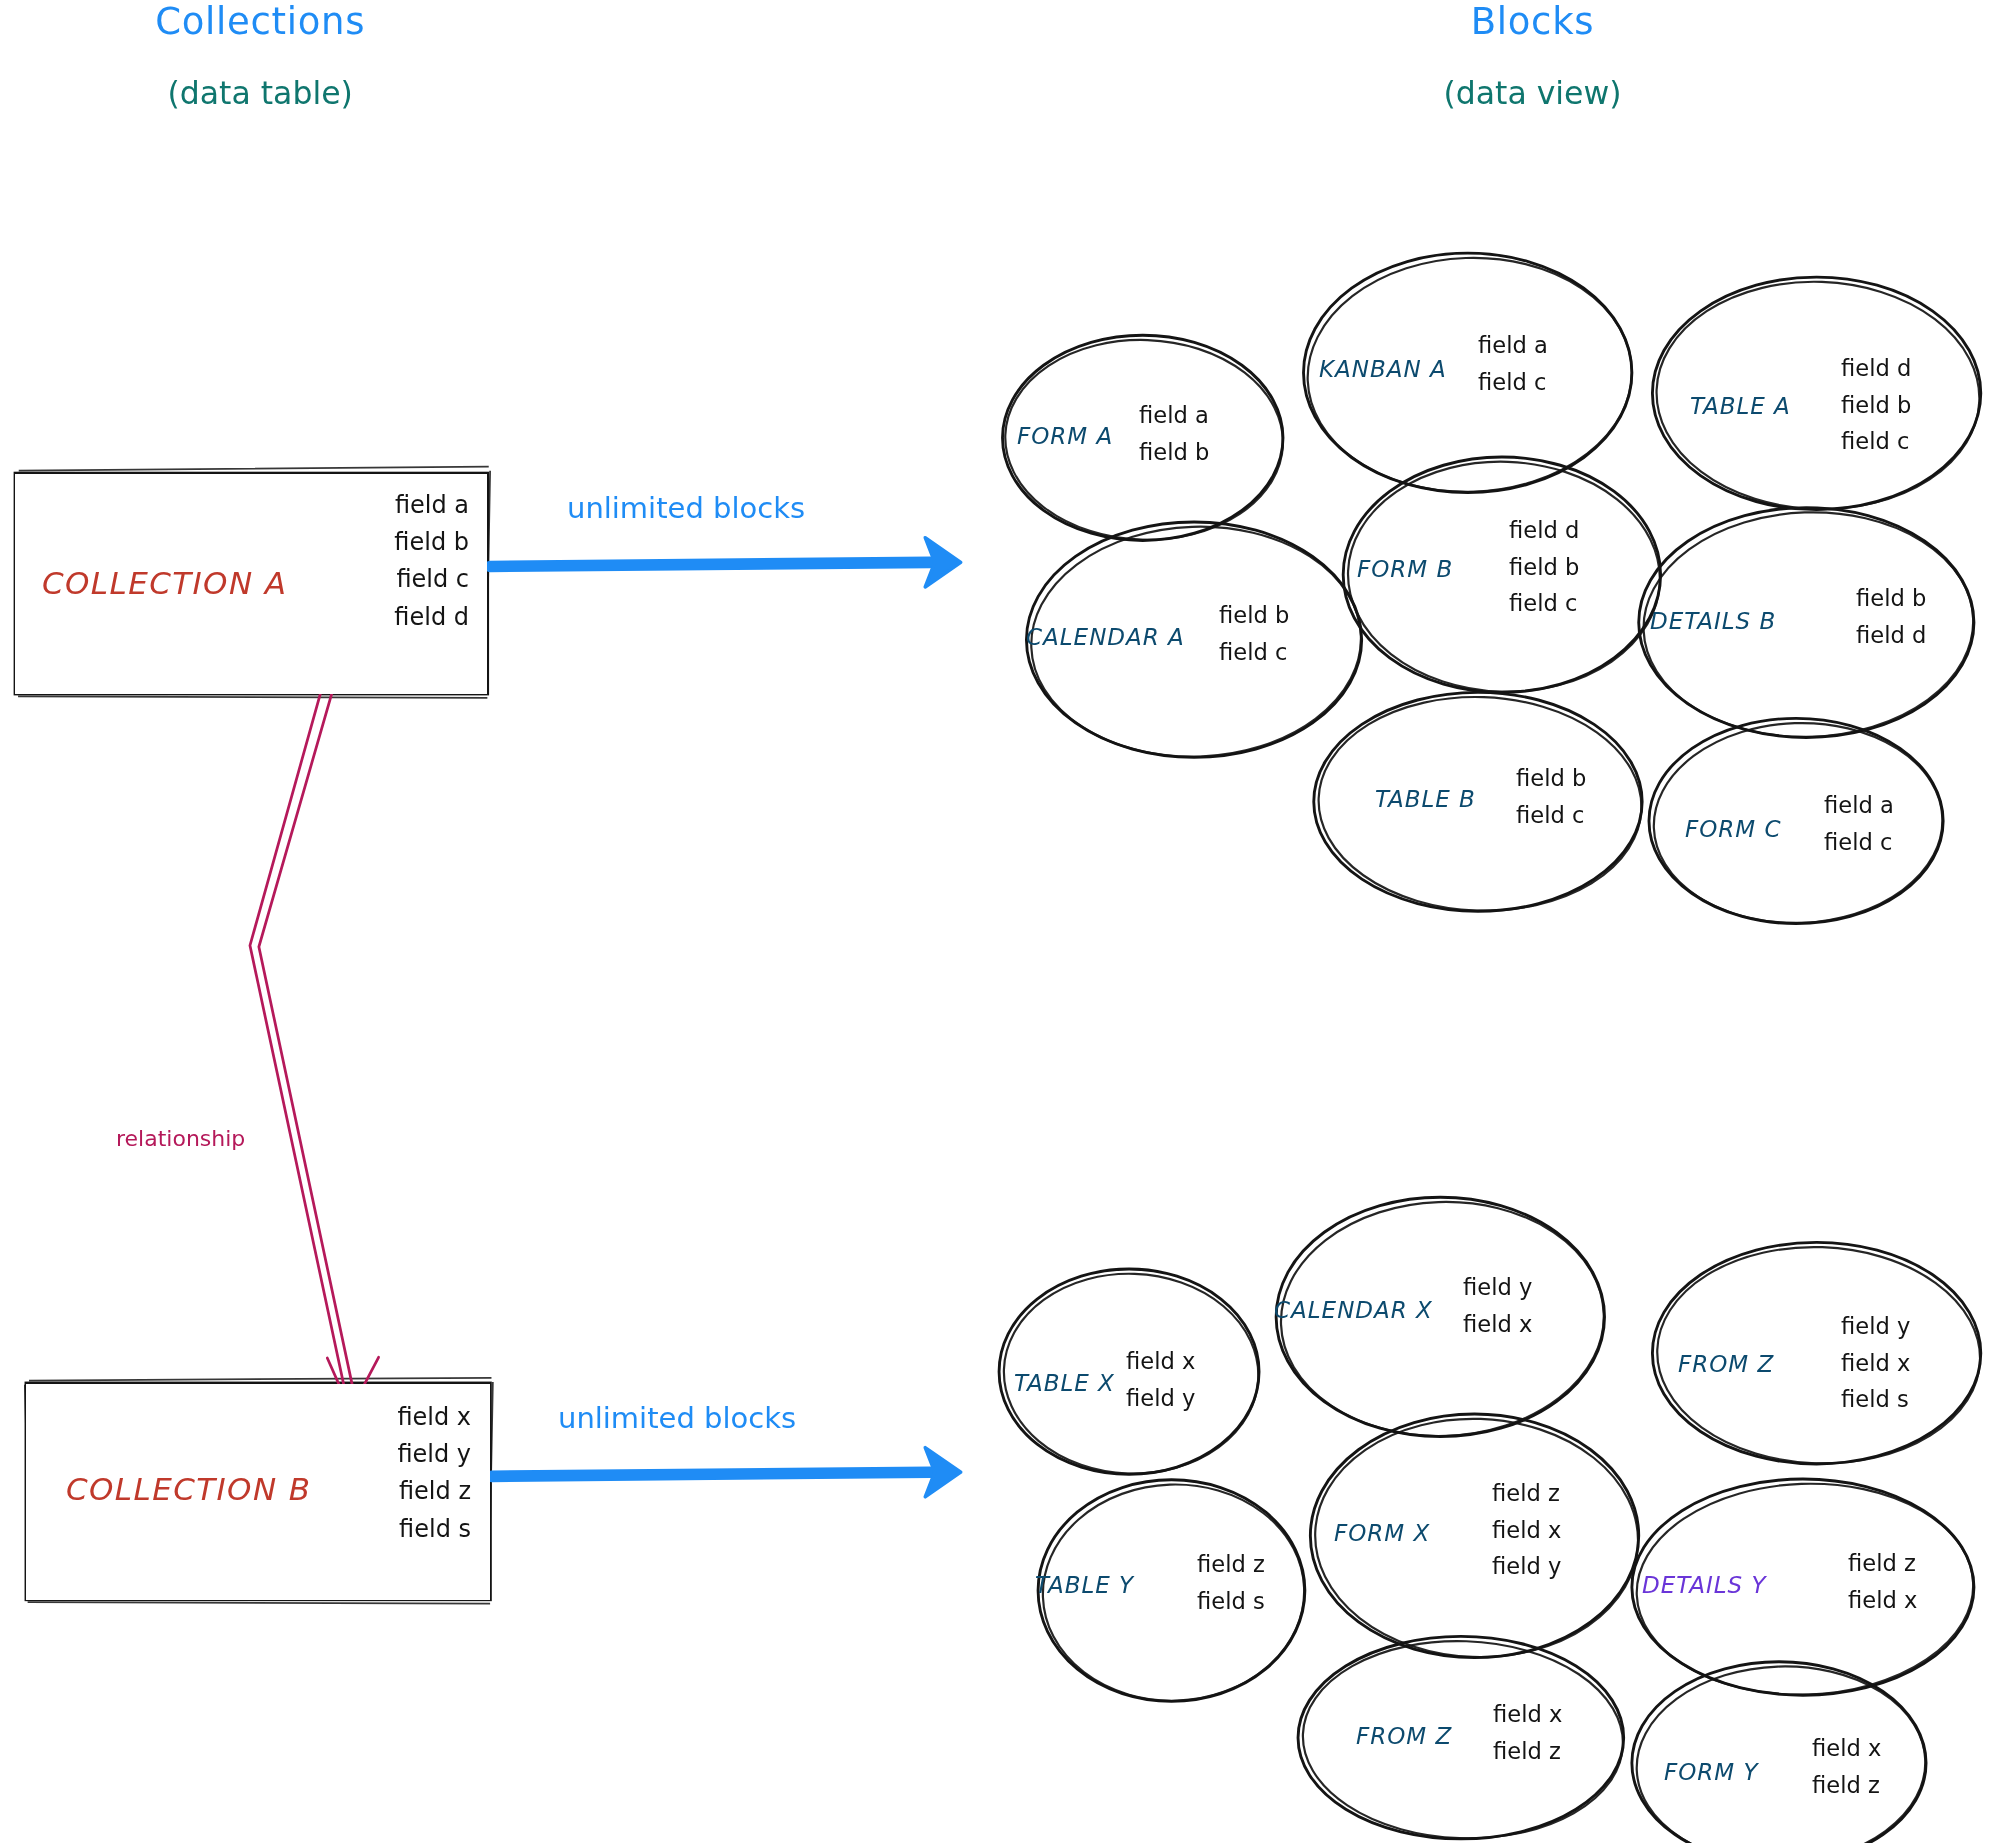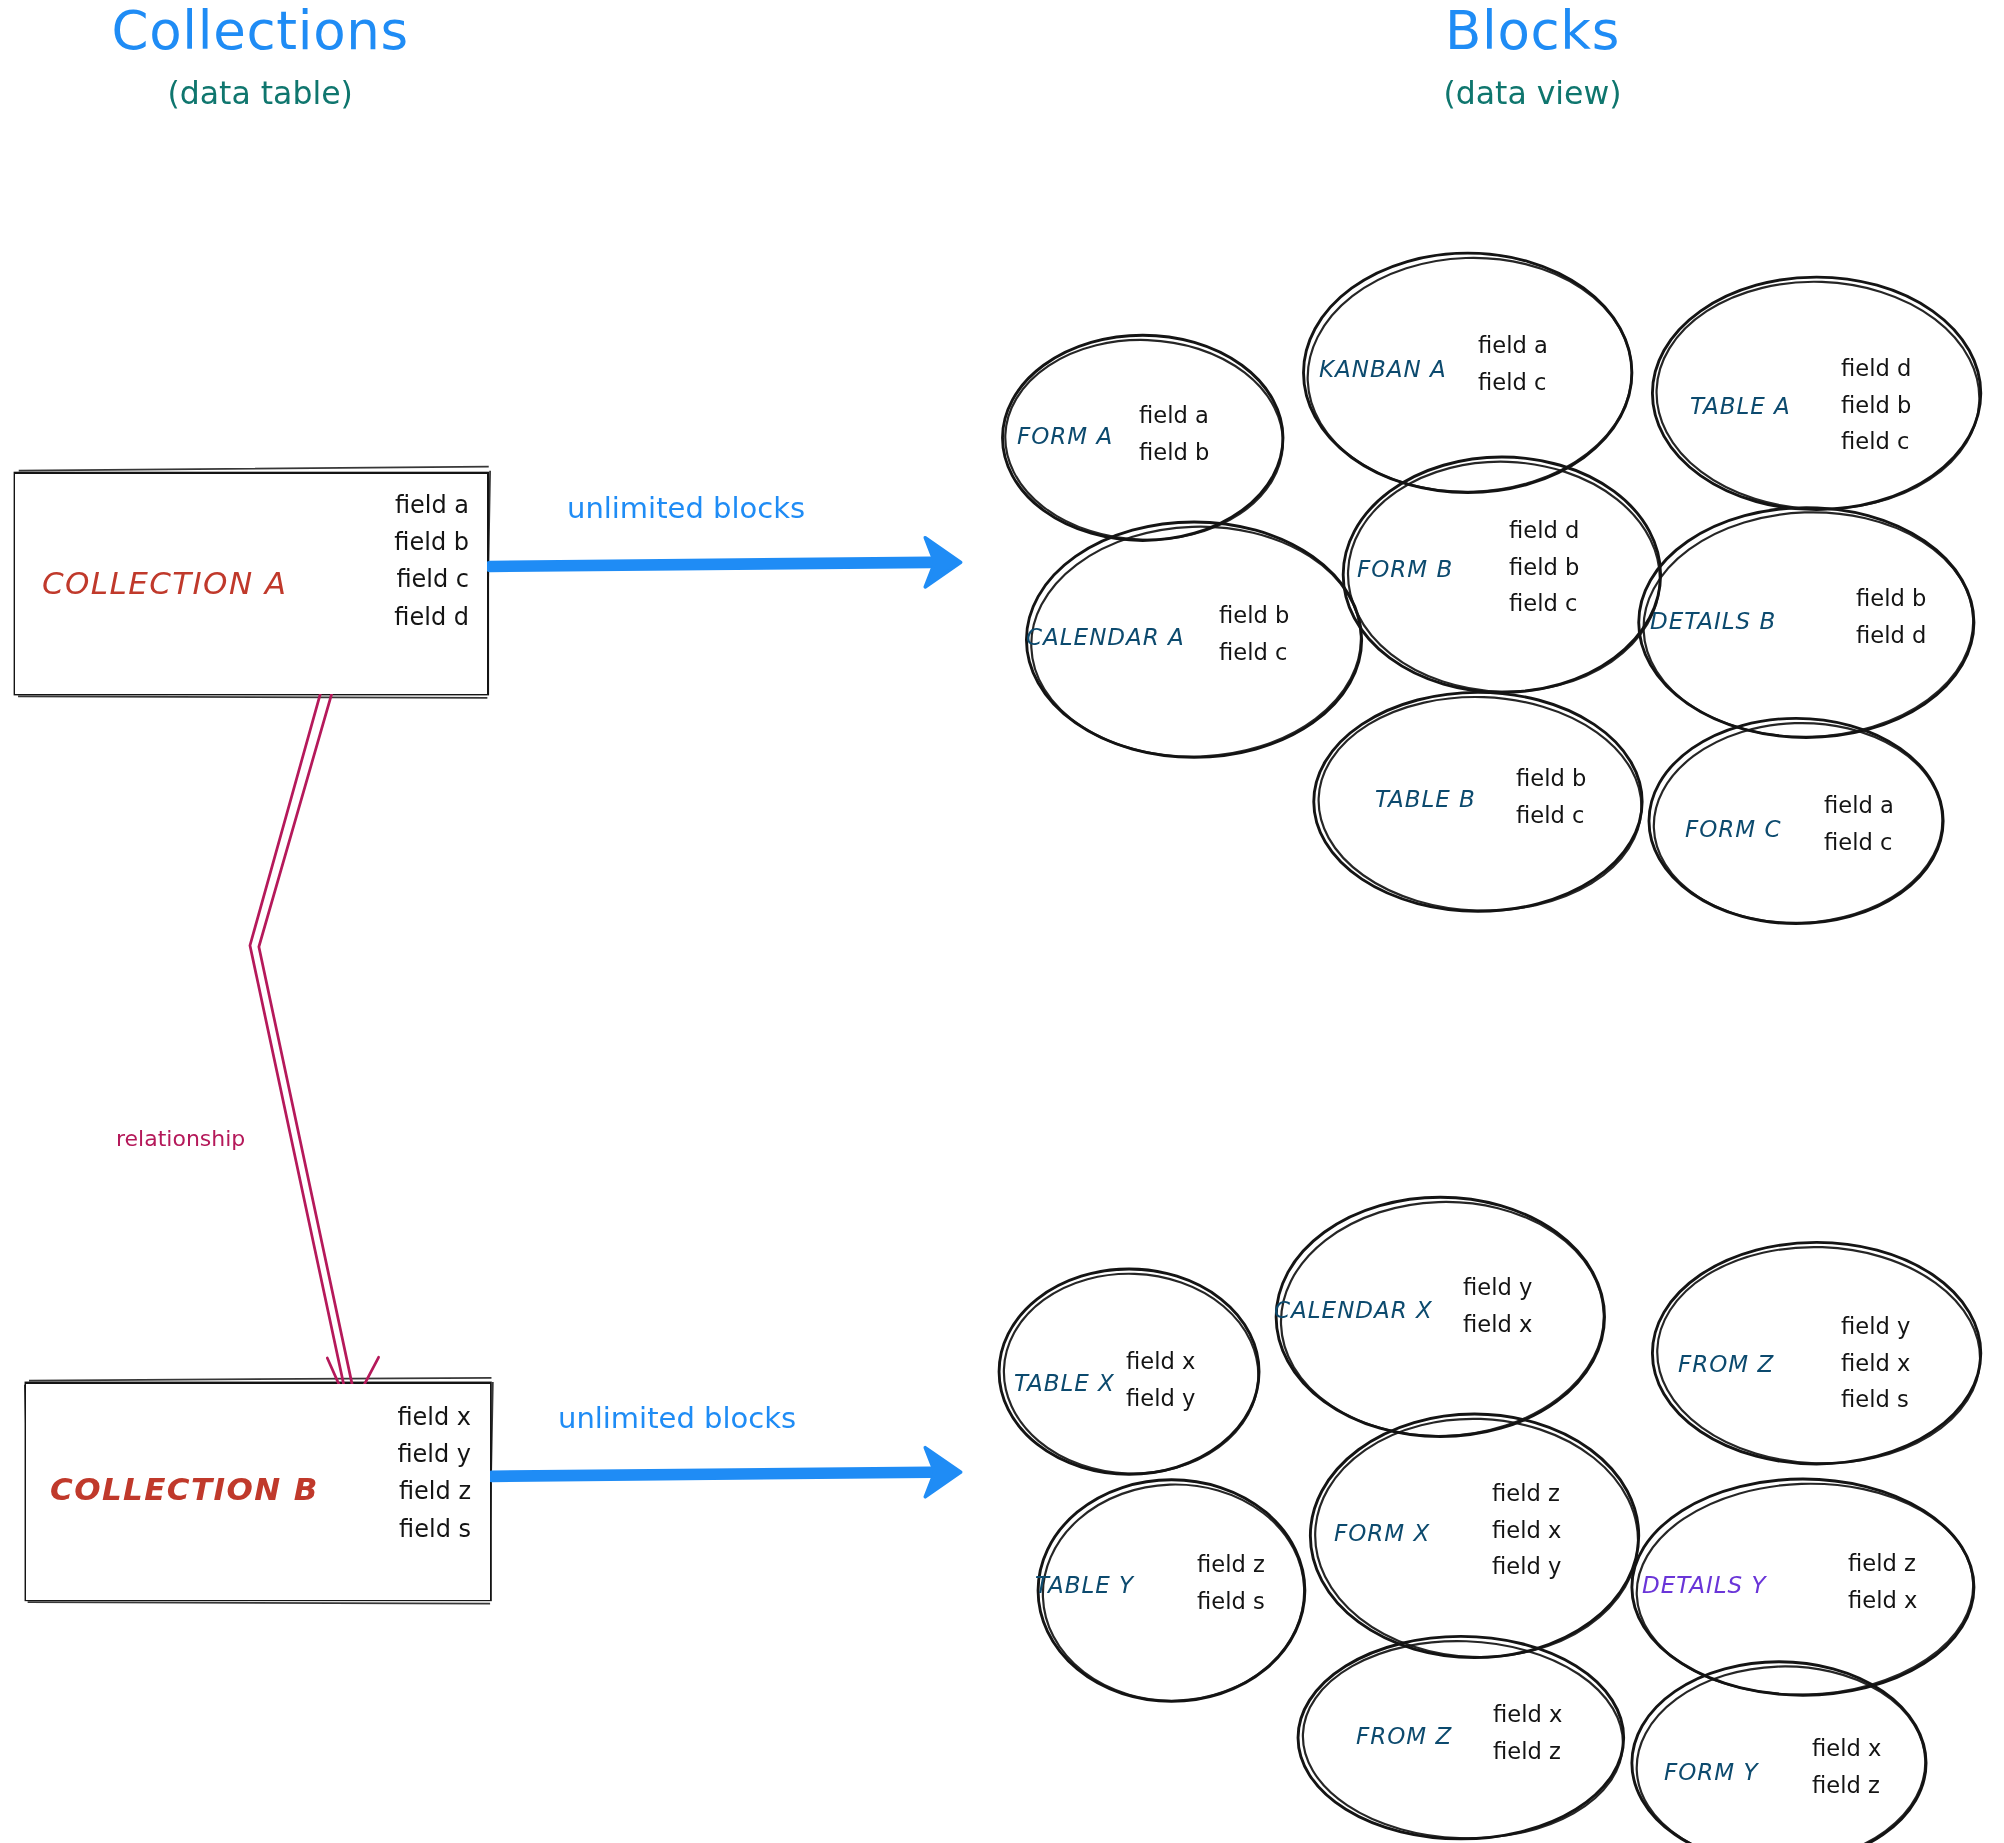--- a/index.html
+++ b/index.html
@@ -9,21 +9,21 @@
     font-family:"DejaVu Sans", sans-serif;
     overflow:hidden;position:relative;
   }
   #stage{position:absolute;left:0;top:0;width:2005px;height:1843px;}
   svg.layer{position:absolute;left:0;top:0;width:2005px;height:1843px;overflow:visible;}
 
   
   .hdr-title{
     position:absolute;
     font-family:"DejaVu Sans", sans-serif;
-    font-size:53px;letter-spacing:0.7px;
+    font-size:37px;letter-spacing:0.7px;
     color:#1f8cf5;white-space:nowrap;text-align:center;
   }
   .hdr-sub{
     position:absolute;
     font-family:"DejaVu Sans", sans-serif;
     font-size:31.5px;color:#0f766e;white-space:nowrap;text-align:center;
   }
 
   .coll-box{position:absolute;border:3.4px solid #1a1a1a;background:#fff;box-sizing:border-box;}
   .coll-name{
@@ -167,21 +167,21 @@
   <div class="coll-box" style="left:15px;top:474px;width:472px;height:220px;border:none;"></div>
   <div class="coll-name" style="left:42px;top:565px;">COLLECTION A</div>
   <div class="coll-fields" style="left:226px;top:487px;width:243px;">
     <div>field a</div>
     <div>field b</div>
     <div>field c</div>
     <div>field d</div>
   </div>
 
   <div class="coll-box" style="left:26px;top:1384px;width:464px;height:216px;border:none;"></div>
-  <div class="coll-name" style="left:50px;top:1471px;font-weight:bold;">COLLECTION B</div>
+  <div class="coll-name" style="left:66px;top:1471px;">COLLECTION B</div>
   <div class="coll-fields" style="left:226px;top:1399px;width:245px;">
     <div>field x</div>
     <div>field y</div>
     <div>field z</div>
     <div>field s</div>
   </div>
 
   <div class="arrow-label" style="left:567px;top:491px;">unlimited blocks</div>
   <div class="arrow-label" style="left:558px;top:1401px;">unlimited blocks</div>
   <div class="rel-label" style="left:116px;top:1126px;">relationship</div>

